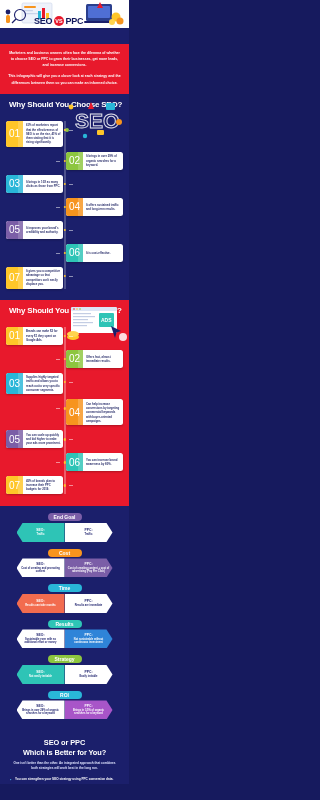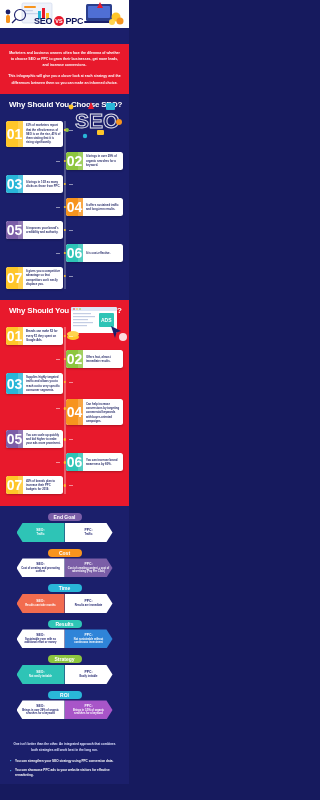--- a/index.html
+++ b/index.html
@@ -36,21 +36,21 @@
   
   .tl { position:relative; margin-top:12px; padding:0 6px; }
   .tl:before { content:""; position:absolute; left:50%; top:0; bottom:0; width:1px;
     background:rgba(255,255,255,.45); transform:translateX(-50%); }
   .ppc-sec .tl:before { background:rgba(255,255,255,.6); }
   .item { position:relative; display:flex; margin-bottom:5px; }
   .item.right { justify-content:flex-end; }
   .card { display:flex; align-items:stretch; width:57px; border-radius:2.5px; overflow:hidden;
     background:#fff; box-shadow:0 1px 2px rgba(0,0,0,.25); min-height:18px; }
   .num { flex:0 0 17px; display:flex; align-items:center; justify-content:center;
-    font-size:14px; font-weight:bold; color:#fff;text-align:right; }
+    font-size:10px; font-weight:normal; color:#fff;text-align:right; }
   .num.half { position:relative; }
   .num.half:after { content:""; position:absolute; right:0; top:0; bottom:0; width:5px; background:rgba(255,255,255,.18); }
   .ctext { flex:1; padding:2.5px 2.5px 2.5px 3px; font-size:2.8px; line-height:1.5; color:#2a2f6b; font-weight:bold; display:flex; align-items:center; }
   .dot { position:absolute; top:8px; left:50%; width:2.4px; height:2.4px; border-radius:50%;
     background:#ffc629; transform:translateX(-50%); }
   .item.left .conn, .item.right .conn { position:absolute; top:9px; height:1px; background:rgba(255,255,255,.5); }
   .item.left .conn { left:63px; width:4px; }
   .item.right .conn { right:63px; width:4px; }
 
   
@@ -350,20 +350,24 @@
           </div>
           <div class="bar right" style="background: rgb(168, 85, 200); color: rgb(255, 255, 255);">
             <div class="bt">PPC:</div>
             <div class="bd">Brings in 3.5% of organic searches for a keyword</div>
           </div>
         </div>
       </div>
     </div>
 
   <div class="concl">
+    <h2>
+      <span>SEO or PPC</span><br>
+      <span>Which is Better for You?</span>
+    </h2>
     <div class="lead">One isn't better than the other. An integrated approach that combines both strategies will work best in the long run.</div>
     <ul class="bullets" id="bullets">
         <li>You can strengthen your SEO strategy using PPC conversion data.</li>
         <li>You can showcase PPC ads to your website visitors for effective remarketing.</li>
       </ul>
   </div>
 
 </div>
 
 </body></html>

